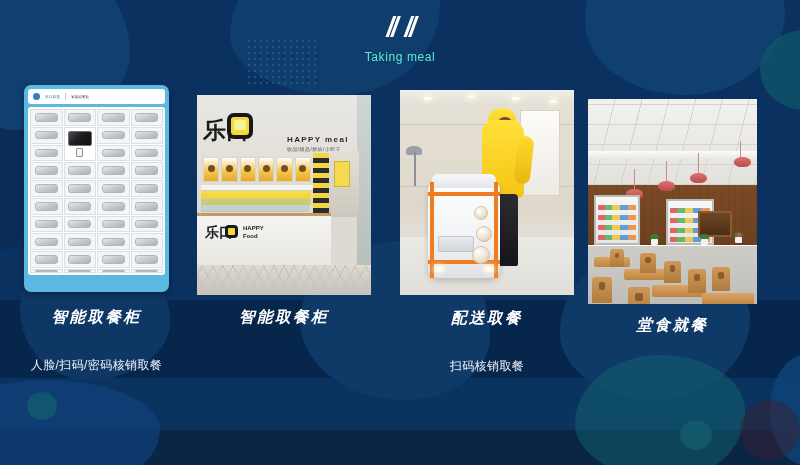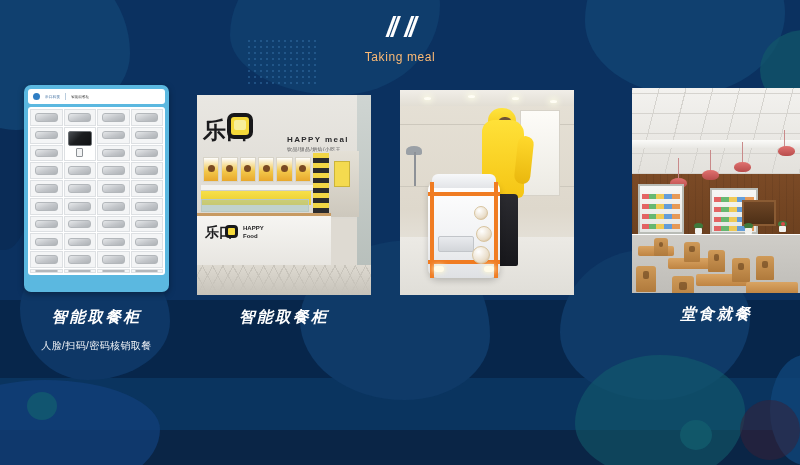--- a/index.html
+++ b/index.html
@@ -82,41 +82,41 @@
     line-height: 1;
   }
   .title {
     font-size: 25px; font-weight: 700; color: #ffffff;
     letter-spacing: 5px; font-style: italic;
     font-family: "DejaVu Sans", "Liberation Sans", sans-serif;
     line-height: 1.1;
   }
   .subtitle {
     margin-top: 9px;
-    font-size: 12px; color: #fdba74; letter-spacing: .6px;
+    font-size: 12px; color: #5eead4; letter-spacing: .6px;
   }
 
   
   .card { position: absolute; z-index: 5; }
   .photo {
     position: relative; overflow: hidden;
     background: #c8c8c8;
   }
   .cap {
     position: absolute; left: 0; width: 100%;
     text-align: center; z-index: 6;
   }
   .cap-title {
     font-size: 15.5px; font-weight: 700; color: #ffffff;
     letter-spacing: 2.5px; font-style: italic;
     font-family: "DejaVu Sans", "Liberation Sans", sans-serif;
   }
   .cap-sub {
-    margin-top: 11px;
-    font-size: 10px; color: #f0f3f7; letter-spacing: .4px;
+    margin-top: 29px;
+    font-size: 12px; color: #f0f3f7; letter-spacing: .4px;
   }
 
   
   #card1 { left: 24px; top: 85px; }
   .locker {
     width: 145px; height: 207px;
     background: #5bb8e0;
     border-radius: 7px;
     padding: 4px;
     display: flex; flex-direction: column;
@@ -346,21 +346,21 @@
   .ph3 .antenna {
     position:absolute; left:14px; top:62px; width:2px; height:34px;
     background:#8d9197;
   }
   .ph3 .antenna-top {
     position:absolute; left:6px; top:56px; width:16px; height:9px;
     background:#9aa0a6; border-radius:50% 50% 20% 20%;
   }
 
   
-  #card4 { left: 588px; top: 88px; margin-left: 44px; }
+  #card4 { left: 588px; top: 99px; }
   .ph4 { width: 169px; height: 205px; background: #e7e5e0; }
   .ph4 .ceil {
     position:absolute; left:0; top:0; width:100%; height:86px;
     background:
       repeating-linear-gradient(0deg,#d5d3ce 0 1px, transparent 1px 20px),
       repeating-linear-gradient(104deg,#d5d3ce 0 1px, transparent 1px 26px),
       linear-gradient(180deg,#f3f2ef 0%, #e3e1dc 100%);
   }
   .ph4 .ceil-beam {
     position:absolute; left:0; top:52px; width:100%; height:8px;
@@ -691,20 +691,24 @@
         <div class="stripe-v" style="left:2px;"></div>
         <div class="stripe-v" style="right:2px;"></div>
         <div class="robot-door"></div>
         <div class="badge" style="left:46px; top:24px; width:14px; height:14px;"></div>
         <div class="badge" style="left:48px; top:44px; width:16px; height:16px;"></div>
         <div class="badge" style="left:44px; top:64px; width:18px; height:18px;"></div>
         <div class="headlight" style="left:6px;"></div>
         <div class="headlight" style="right:6px;"></div>
       </div>
     </div>
+    <div class="cap" style="top: 218px;">
+      <div class="cap-title">配送取餐</div>
+      <div class="cap-sub">扫码核销取餐</div>
+    </div>
   </div>
 
   <div class="card" id="card4">
     <div class="photo ph4">
       <div class="ceil"></div>
       <div class="ceil-beam"></div>
       <div class="wood"></div>
 
       <div class="lamp-cord" style="left:46px;  top:70px; height:22px;"></div>
       <div class="lamp" style="left:38px;  top:90px;"></div>

